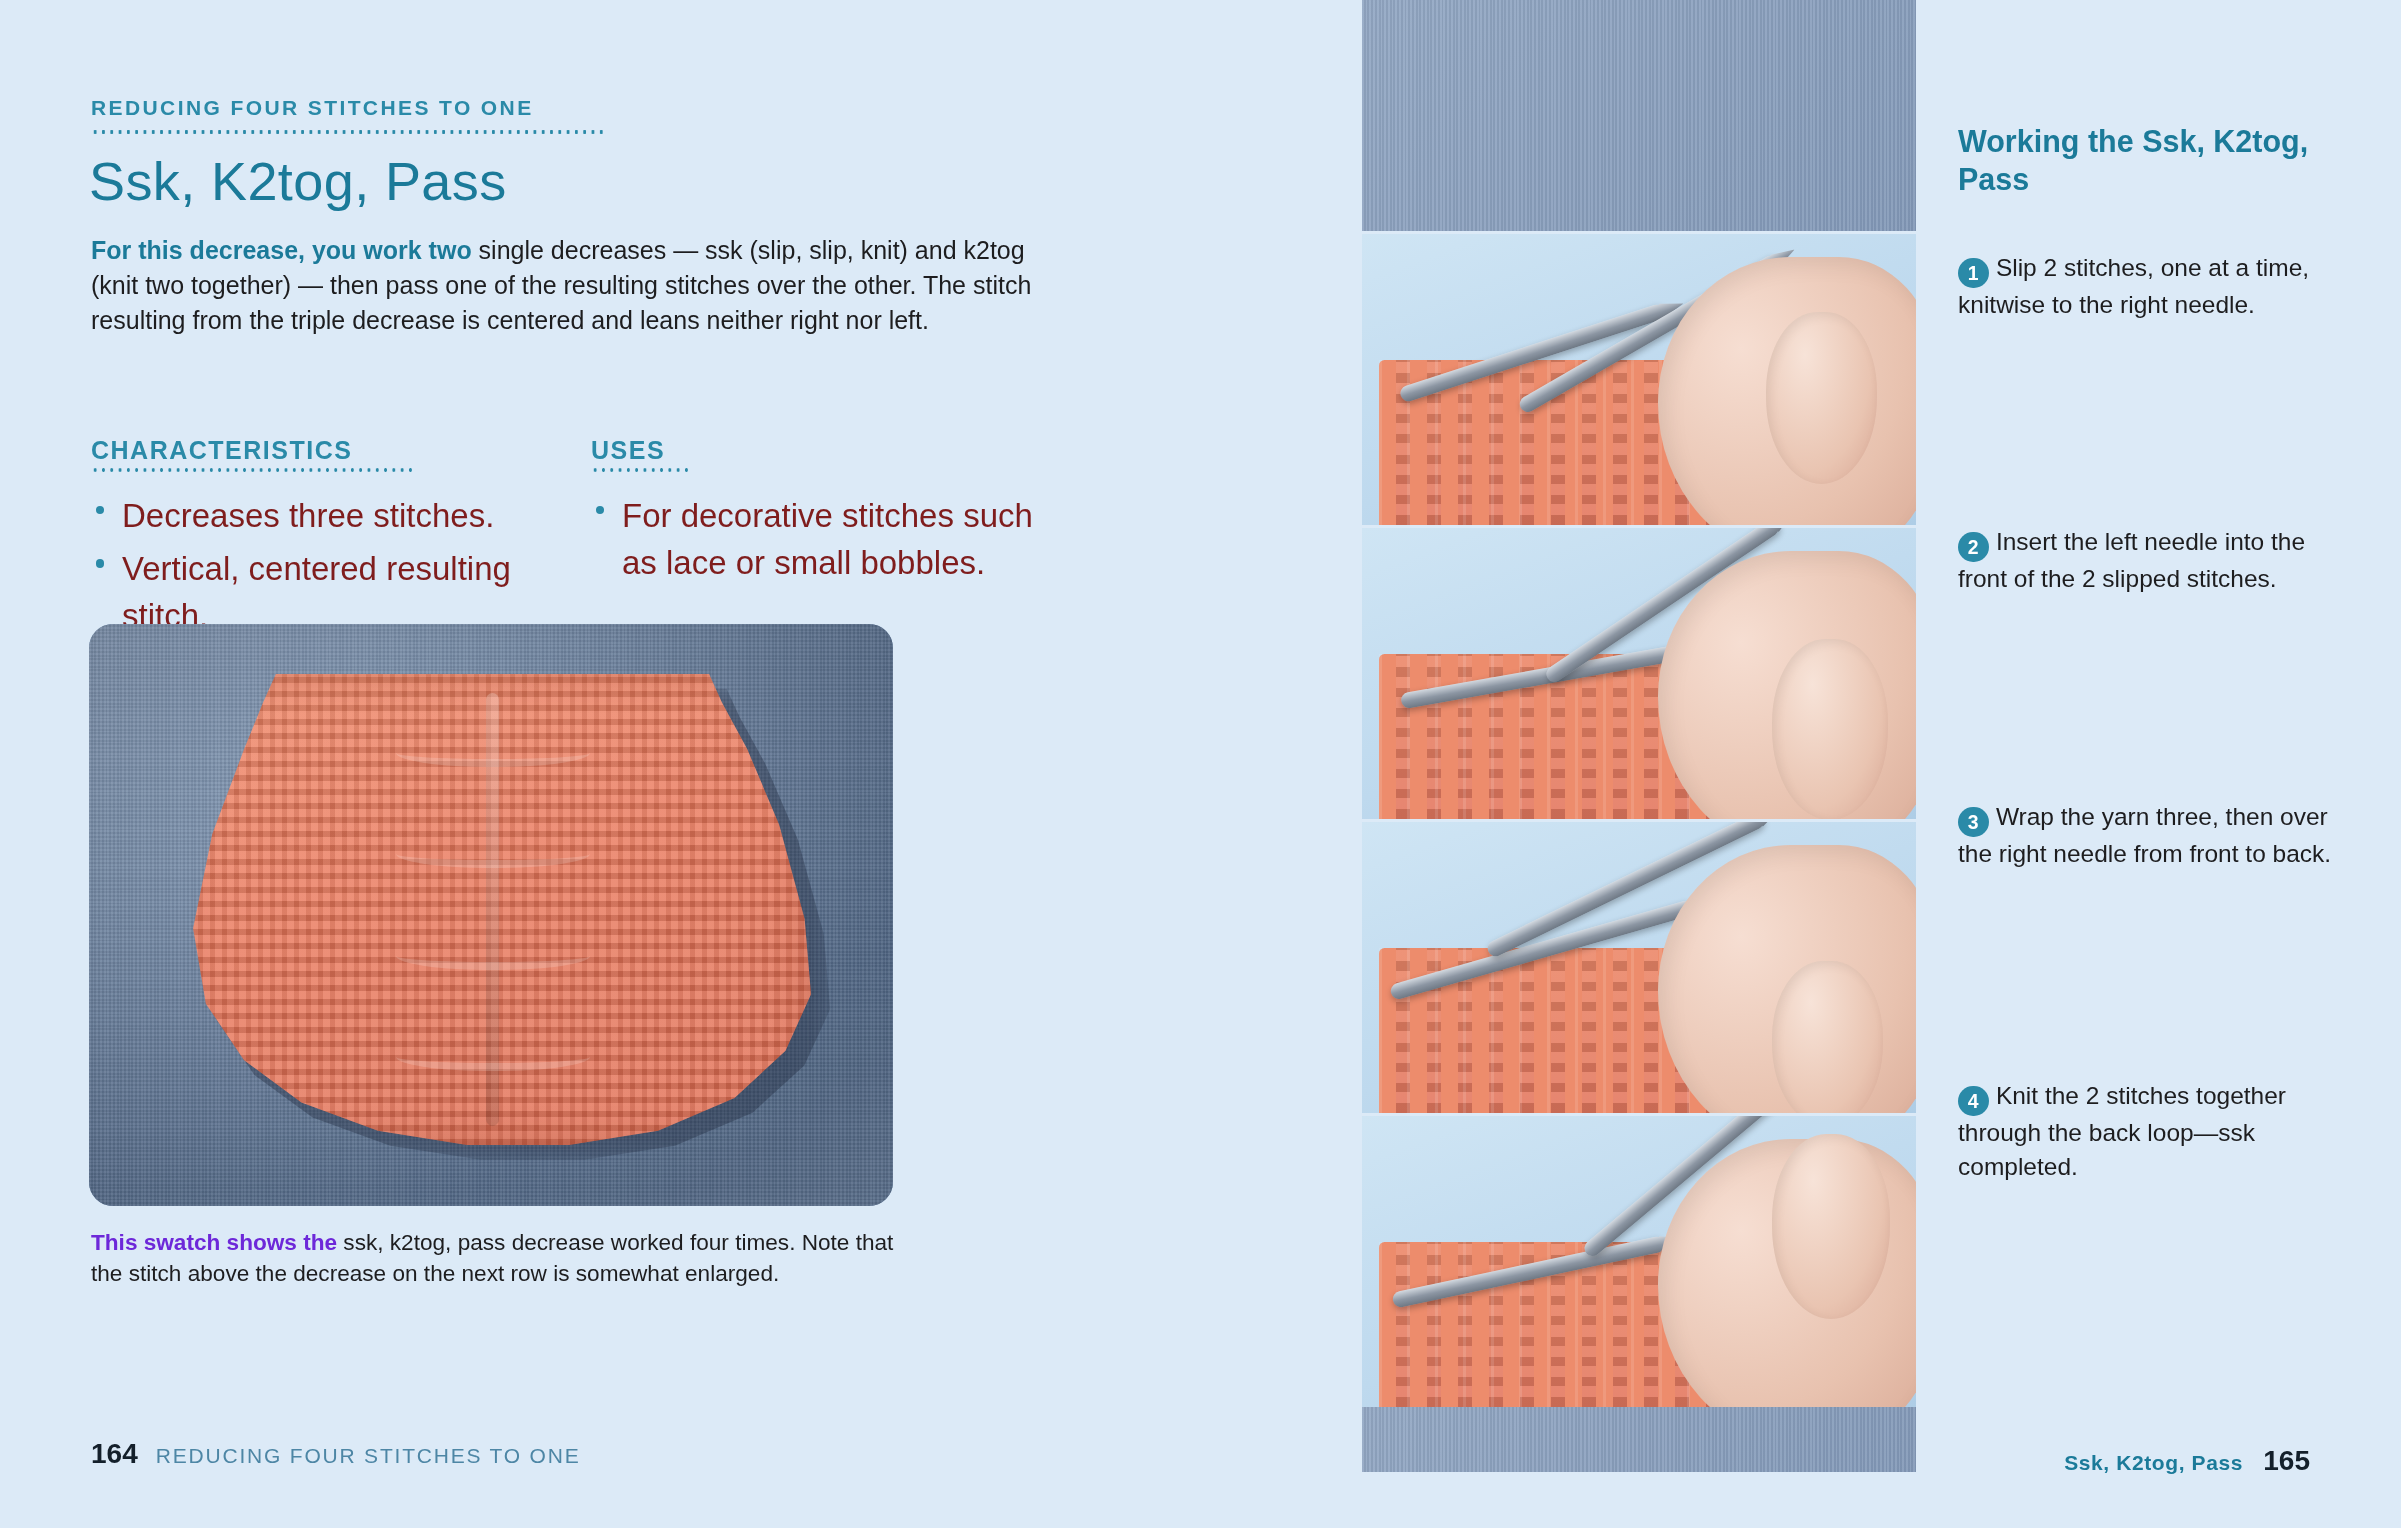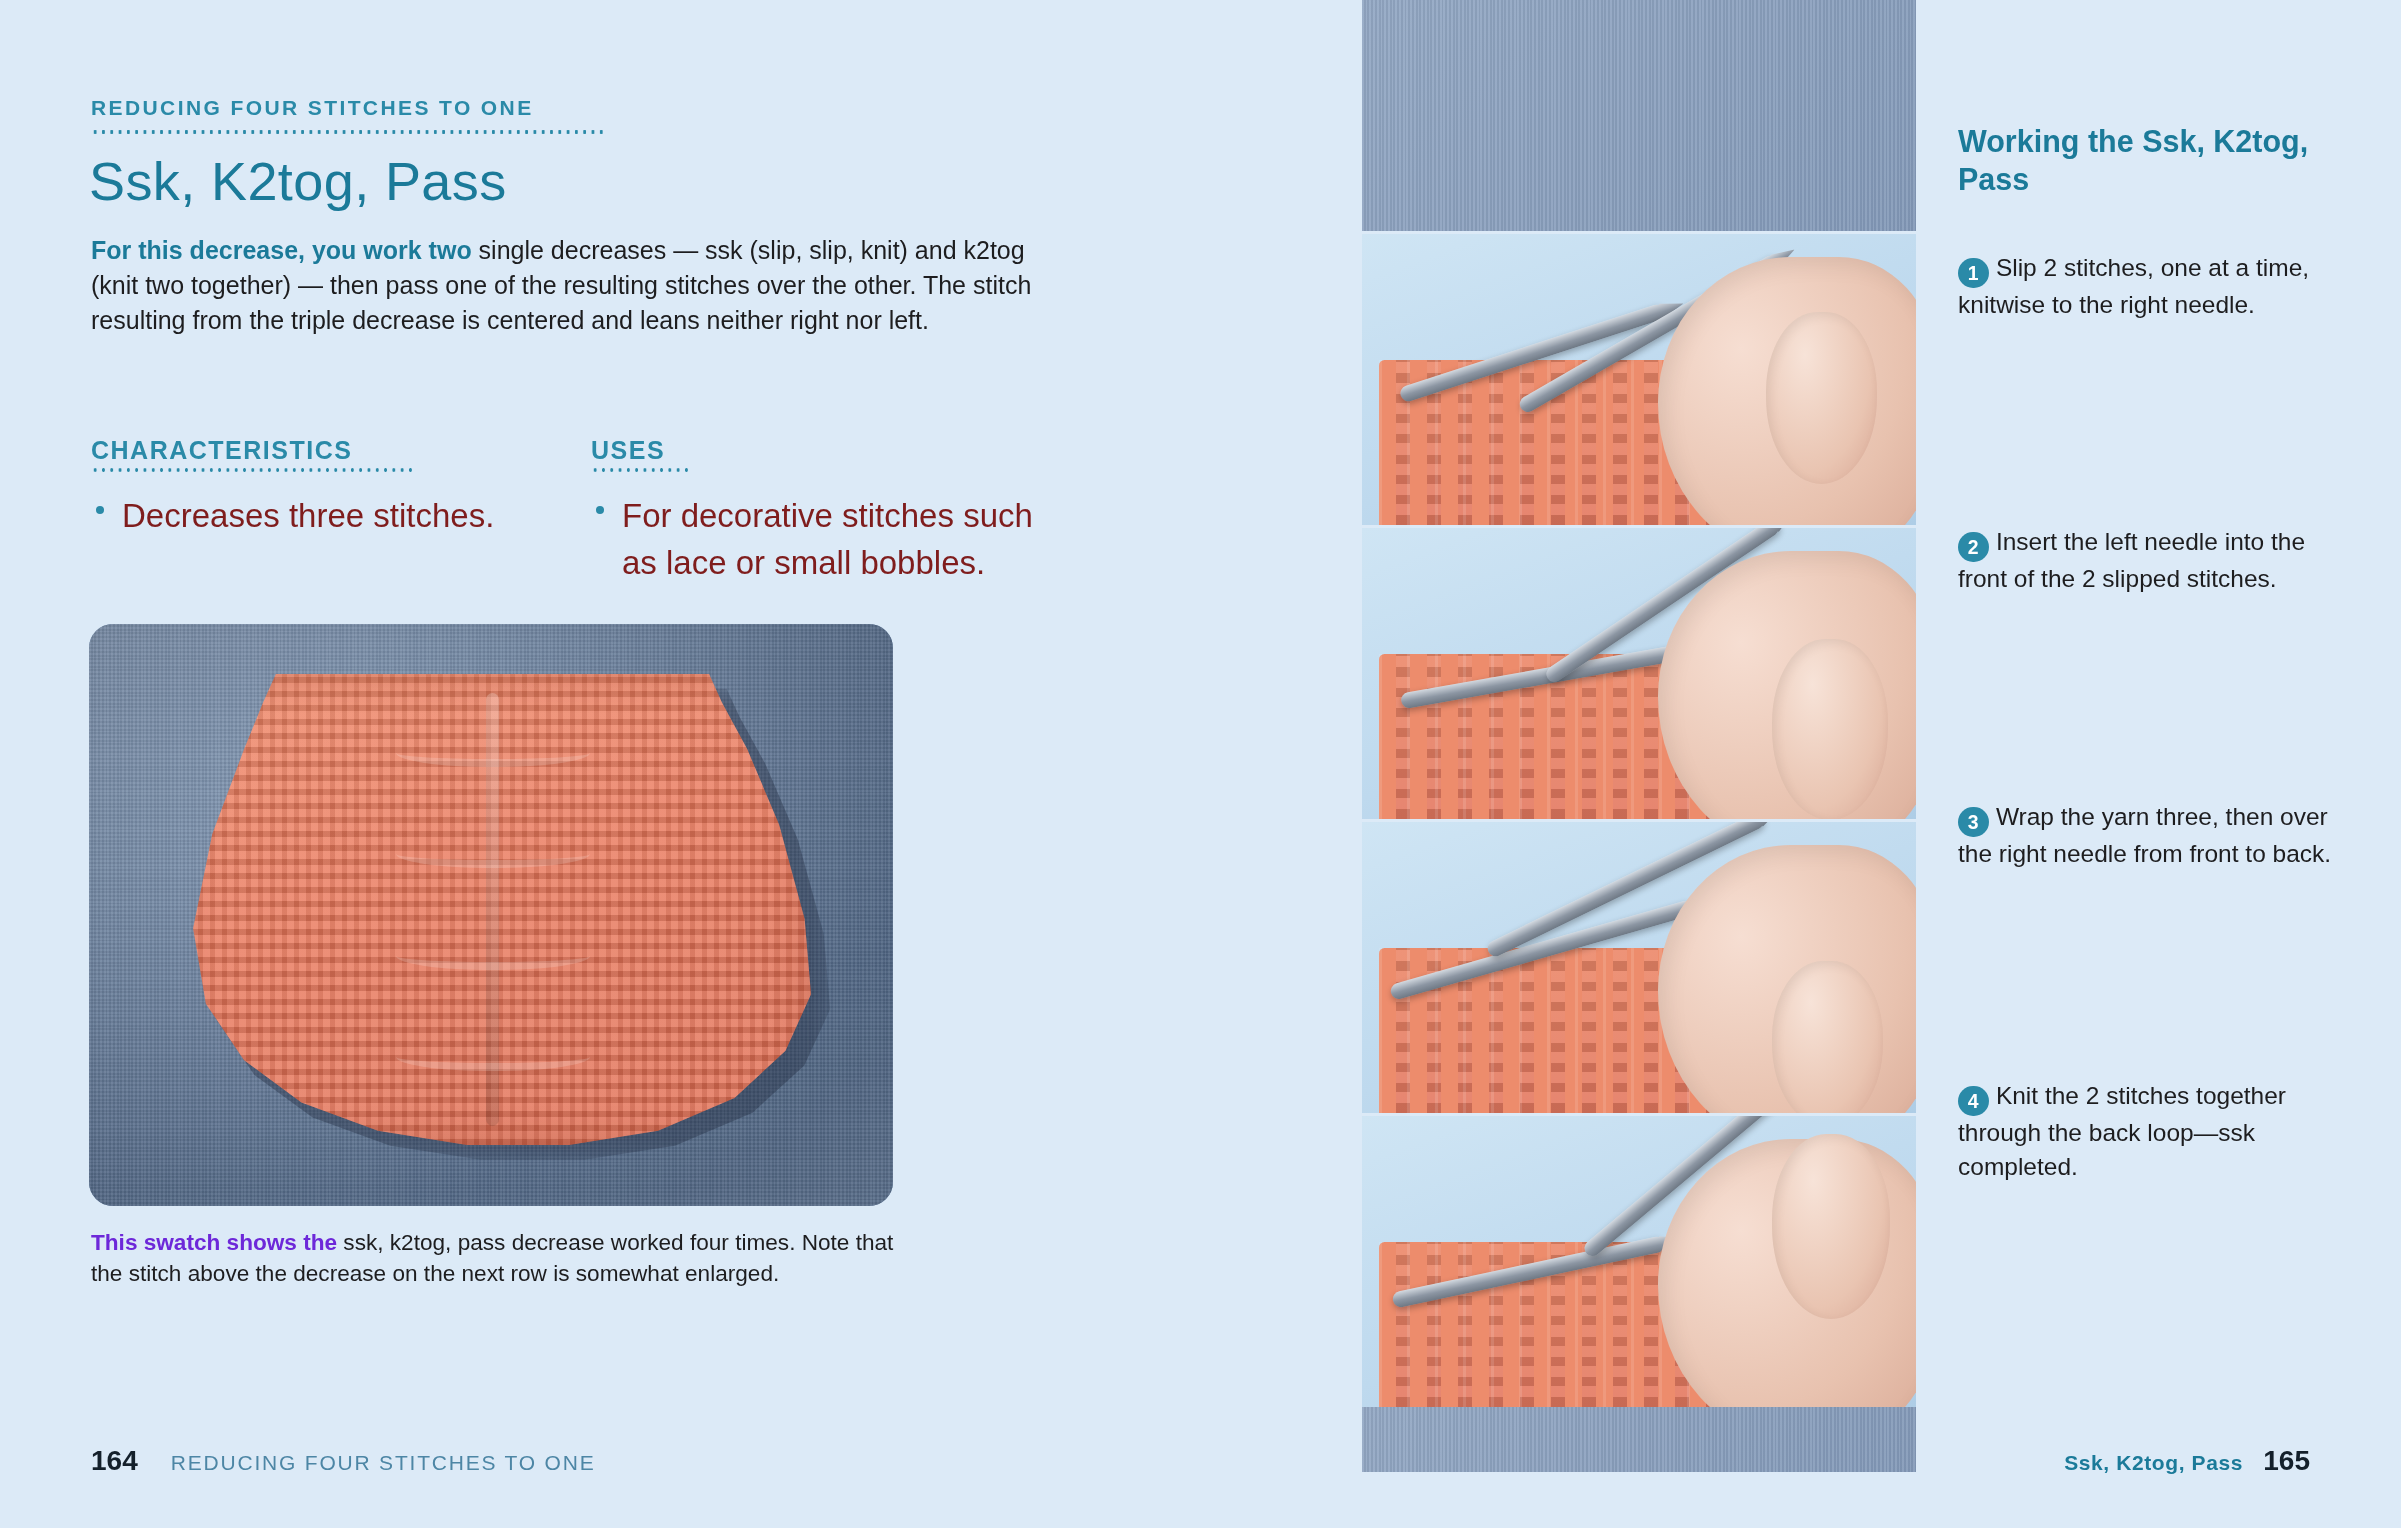--- a/index.html
+++ b/index.html
@@ -181,24 +181,24 @@
     width: 813px;
     font-size: 22.6px;
     line-height: 1.35;
     color: #1d1d1f;
   }
   .caption b { color: #6d28d9; font-weight: 700; }
 
   
   .footer-left {
     position: absolute;
-    left: 91px; bottom: 52px;
+    left: 91px; bottom: 59px;
     display: flex;
     align-items: baseline;
-    gap: 33px;
+    gap: 18px;
   }
   .folio {
     font-size: 28px;
     font-weight: 700;
     color: #14202b;
   }
   .runhead {
     font-size: 21px;
     letter-spacing: 1.8px;
     color: #4d86a5;
@@ -346,20 +346,21 @@
     <div class="eyebrow">REDUCING FOUR STITCHES TO ONE</div>
     <div class="dotted-rule"></div>
     <h1 class="page-title">Ssk, K2tog, Pass</h1>
 
     <p class="intro"><b>For this decrease, you work two</b><span> single decreases — ssk (slip, slip, knit) and k2tog (knit two together) — then pass one of the resulting stitches over the other. The stitch resulting from the triple decrease is centered and leans neither right nor left.</span></p>
 
     <div class="col-head characteristics">CHARACTERISTICS</div>
     <div class="col-rule c1"></div>
     <ul class="bullets characteristics">
       <li>Decreases three stitches.</li>
+      <li>Vertical, centered resulting stitch.</li>
     </ul>
 
     <div class="col-head uses">USES</div>
     <div class="col-rule c2"></div>
     <ul class="bullets uses">
       <li>For decorative stitches such as lace or small bobbles.</li>
     </ul>
 
     <div class="swatch-photo">
       <div class="denim"></div>

